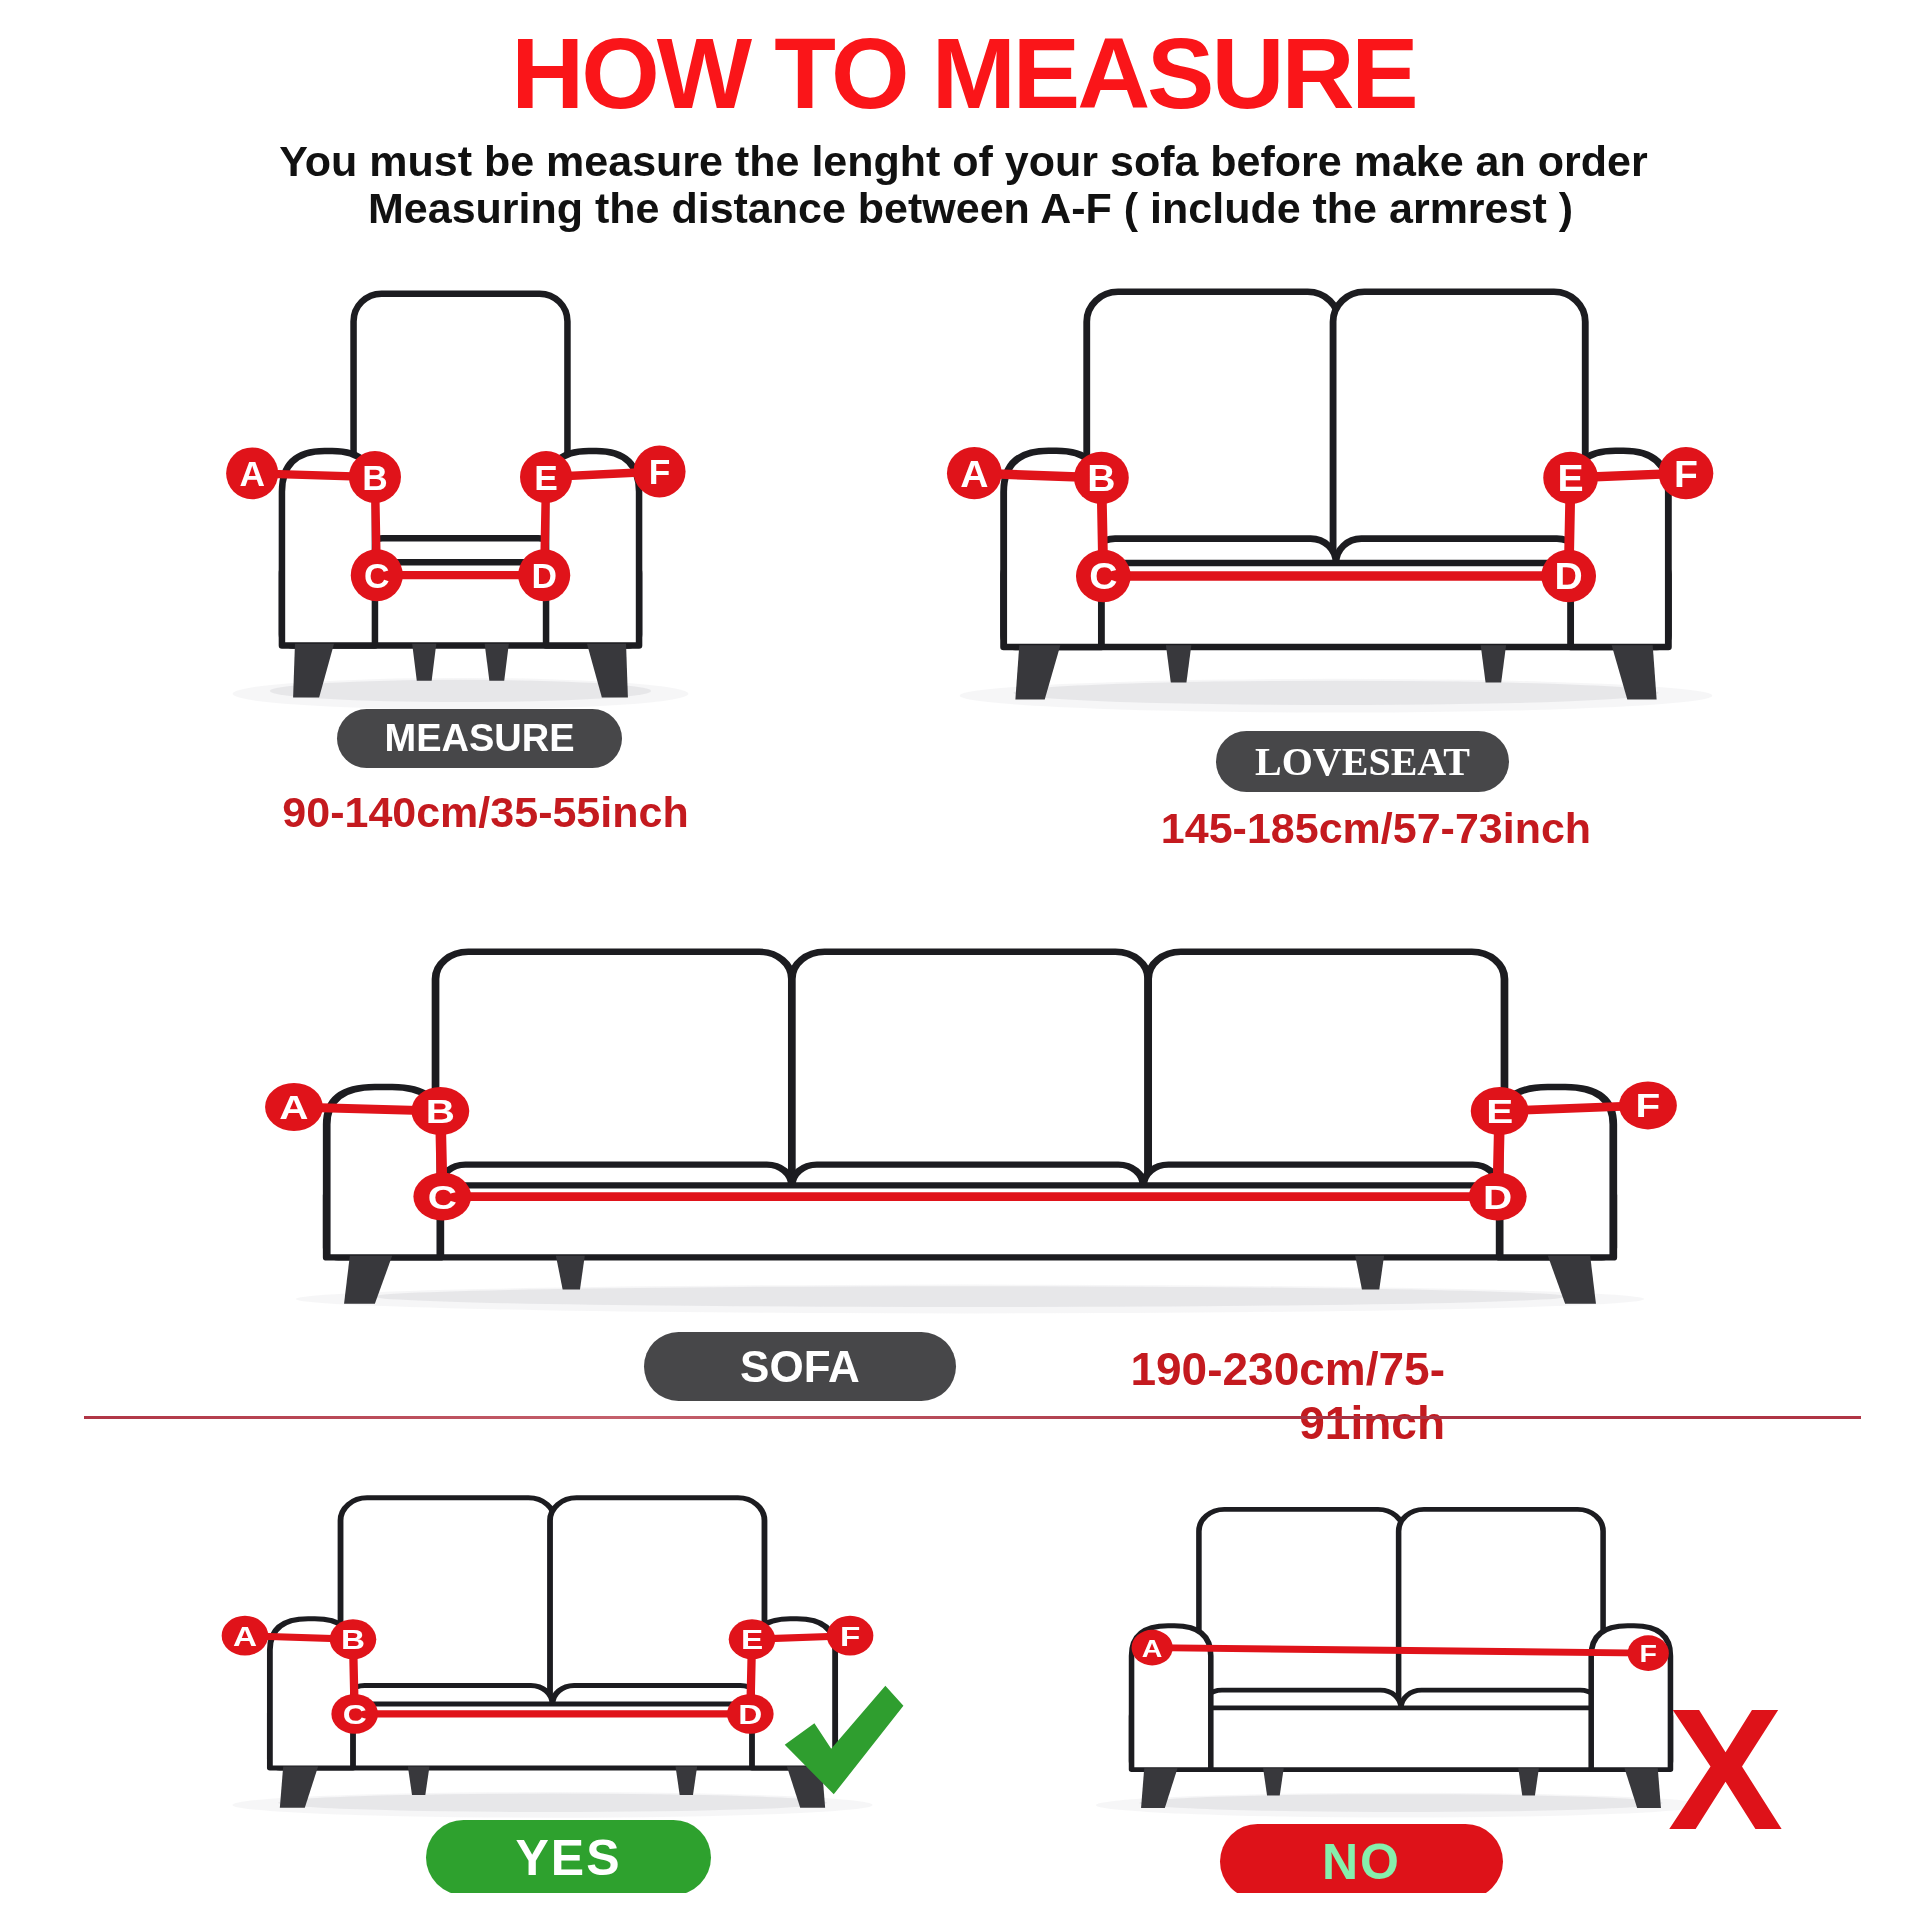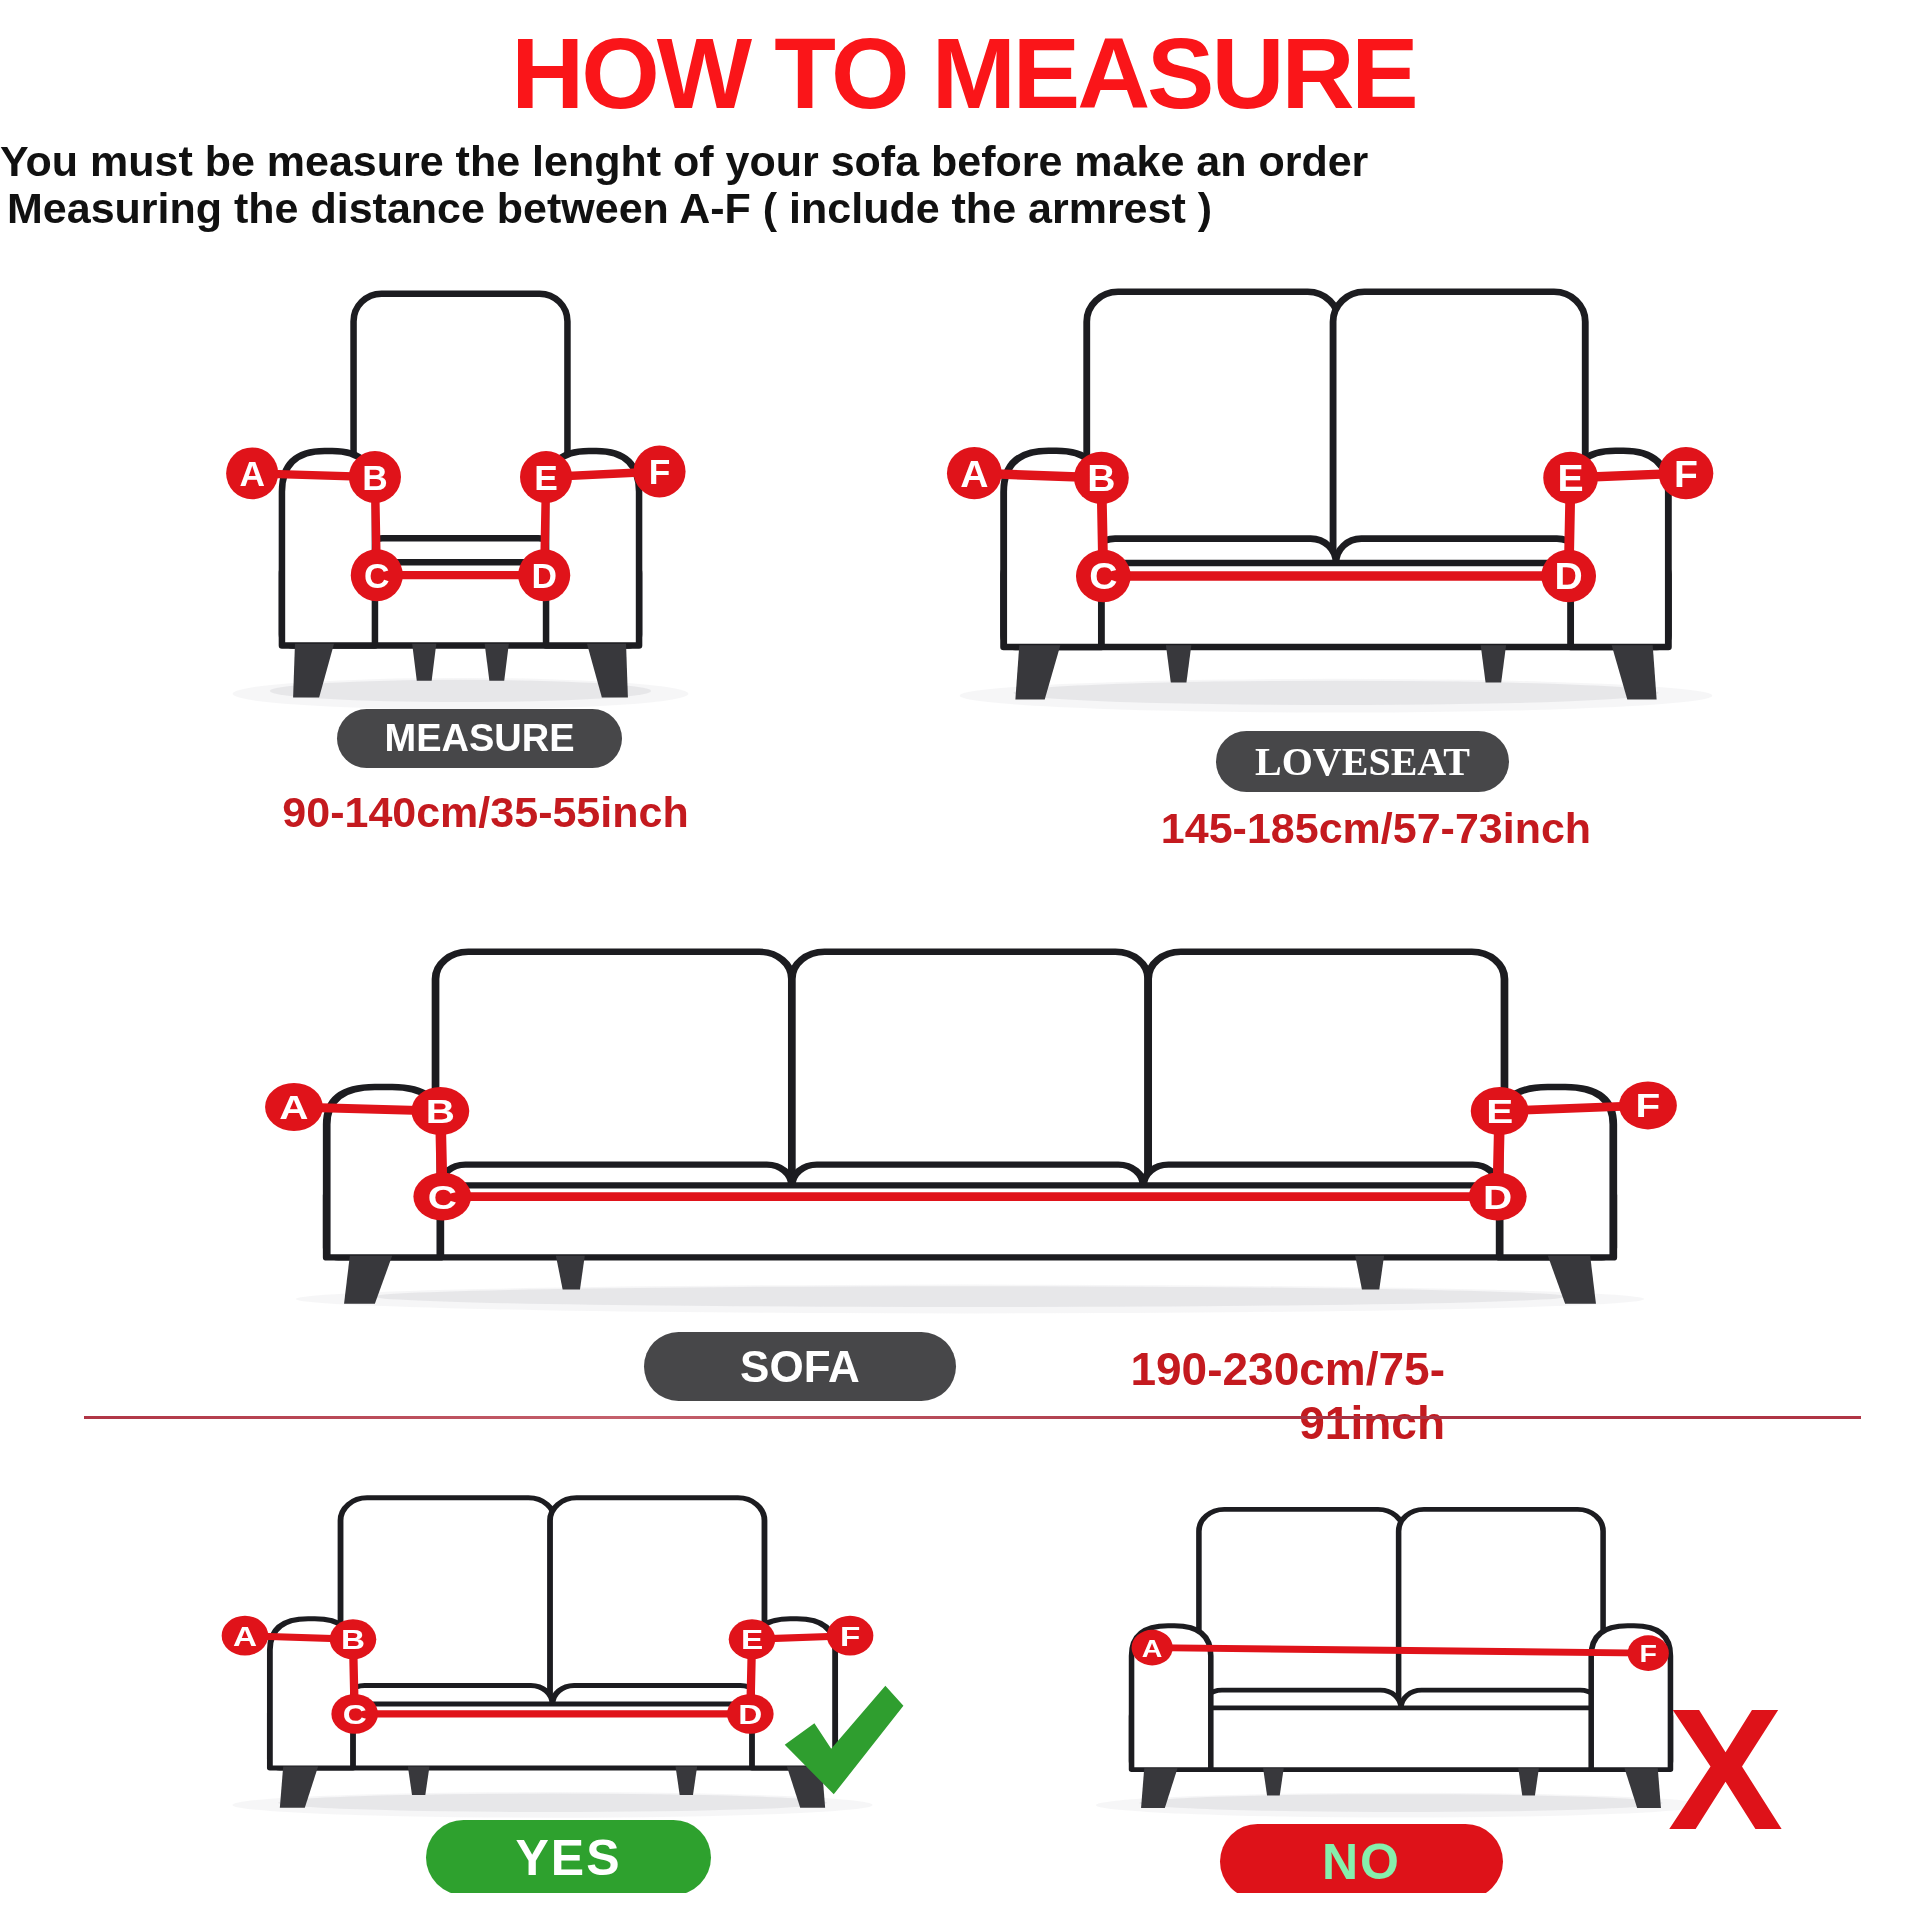--- a/index.html
+++ b/index.html
@@ -7,21 +7,21 @@
     --pill-dark:#474749; --yes-green:#2ea12e; --no-red:#de1219;
     --check-green:#2f9e2f; --divider-red:#a83242; --outline:#1c1c20; --leg:#38383c;
   }
   *{margin:0;padding:0;box-sizing:border-box;}
   html,body{background:#fff;}
   body{font-family:"Liberation Sans",sans-serif;}
   .canvas{position:relative;width:1927px;height:1893px;background:#fff;overflow:hidden;padding-left:45px;}
 
   .title{position:absolute;top:16px;left:0;width:100%;text-align:center;
          font-size:101px;font-weight:bold;letter-spacing:-3px;color:var(--title-red);}
-  .subtitle{position:absolute;left:0;width:100%;text-align:left;
+  .subtitle{position:absolute;left:0;width:100%;text-align:center;
             font-size:43px;font-weight:bold;color:#111;}
   .sub1{top:137px;} .sub2{top:184px;margin-left:7px;}
 
   svg{position:absolute;overflow:visible;}
   .oline{fill:#fff;stroke:var(--outline);stroke-width:7;stroke-linejoin:round;}
   .oline8{fill:#fff;stroke:var(--outline);stroke-width:8;stroke-linejoin:round;}
   .leg{fill:var(--leg);}
   .shadow{fill:#dadade;opacity:.55;}
   .shadow2{fill:#e4e4e8;opacity:.35;}
   .mline{stroke:var(--marker-red);stroke-linecap:round;fill:none;}

